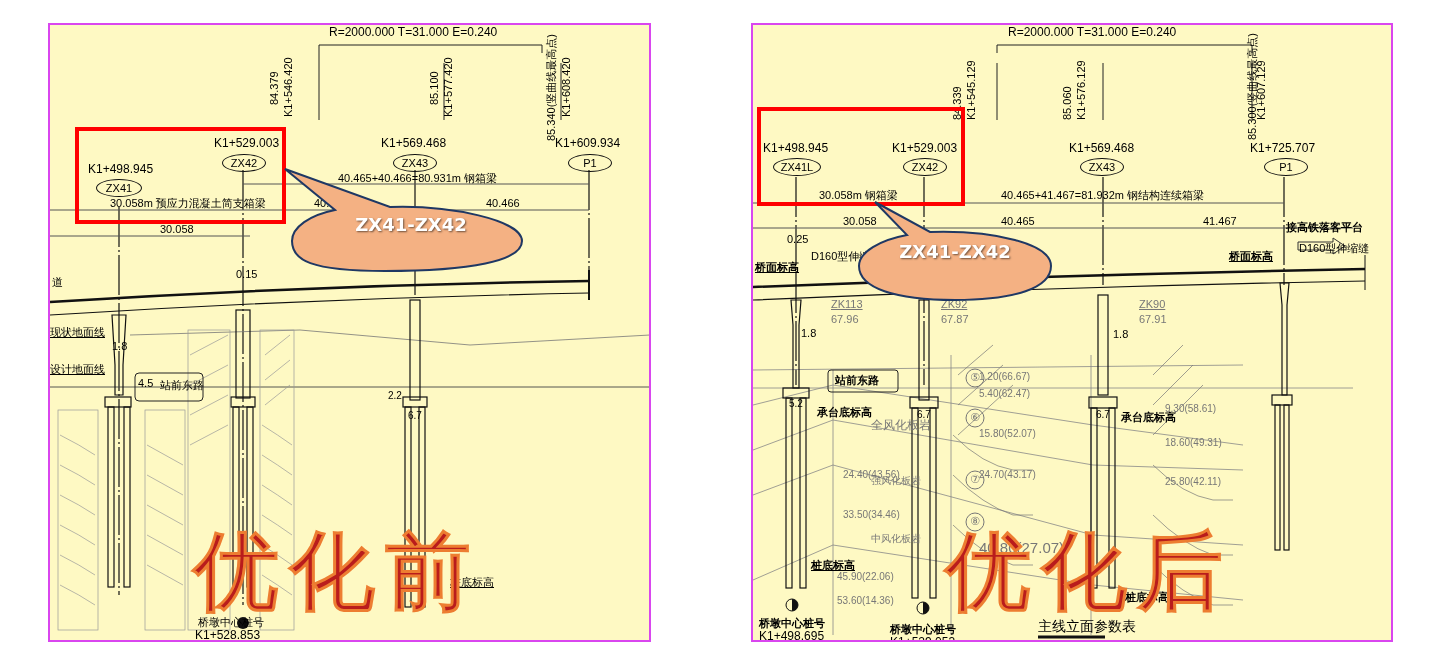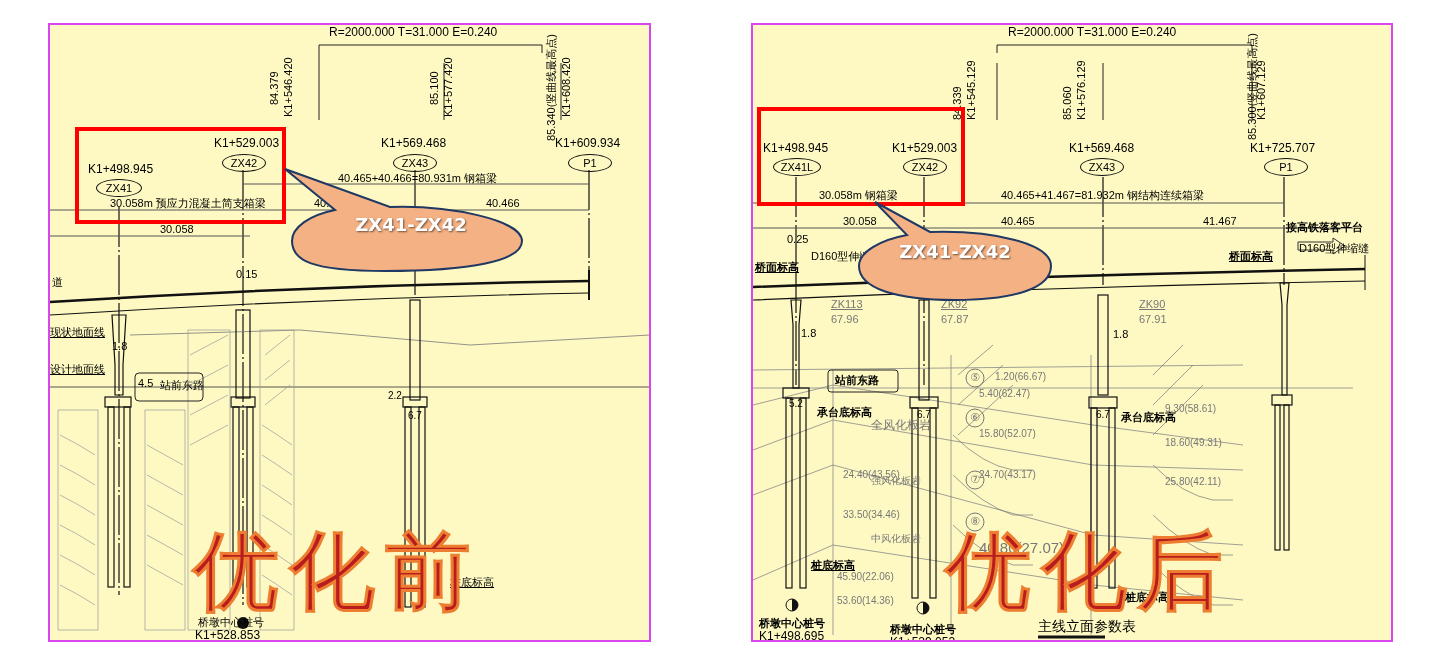--- a/index.html
+++ b/index.html
@@ -251,21 +251,21 @@
 
   <div style="position:absolute;left:217px;top:346px;font-size:11px;color:#777;">⑤</div>
   <div style="position:absolute;left:217px;top:386px;font-size:11px;color:#777;">⑥</div>
   <div style="position:absolute;left:217px;top:448px;font-size:11px;color:#777;">⑦</div>
   <div style="position:absolute;left:217px;top:490px;font-size:11px;color:#777;">⑧</div>
 
   <div style="position:absolute;left:118px;top:392px;font-size:12px;color:#777;">全风化板岩</div>
   <div style="position:absolute;left:118px;top:449px;font-size:10px;color:#777;">强风化板岩</div>
   <div style="position:absolute;left:118px;top:507px;font-size:10px;color:#777;">中风化板岩</div>
 
-  <div style="position:absolute;left:242px;top:346px;font-size:10px;color:#777;">1.20(66.67)</div>
+  <div style="position:absolute;left:226px;top:346px;font-size:10px;color:#777;">1.20(66.67)</div>
   <div style="position:absolute;left:226px;top:363px;font-size:10px;color:#777;">5.40(62.47)</div>
   <div style="position:absolute;left:412px;top:378px;font-size:10px;color:#777;">9.30(58.61)</div>
   <div style="position:absolute;left:226px;top:403px;font-size:10px;color:#777;">15.80(52.07)</div>
   <div style="position:absolute;left:412px;top:412px;font-size:10px;color:#777;">18.60(49.31)</div>
   <div style="position:absolute;left:90px;top:444px;font-size:10px;color:#777;">24.40(43.56)</div>
   <div style="position:absolute;left:226px;top:444px;font-size:10px;color:#777;">24.70(43.17)</div>
   <div style="position:absolute;left:412px;top:451px;font-size:10px;color:#777;">25.80(42.11)</div>
   <div style="position:absolute;left:90px;top:484px;font-size:10px;color:#777;">33.50(34.46)</div>
   <div style="position:absolute;left:226px;top:514px;font-size:15px;color:#777;">40.80(27.07)</div>
   <div style="position:absolute;left:84px;top:546px;font-size:10px;color:#777;">45.90(22.06)</div>

